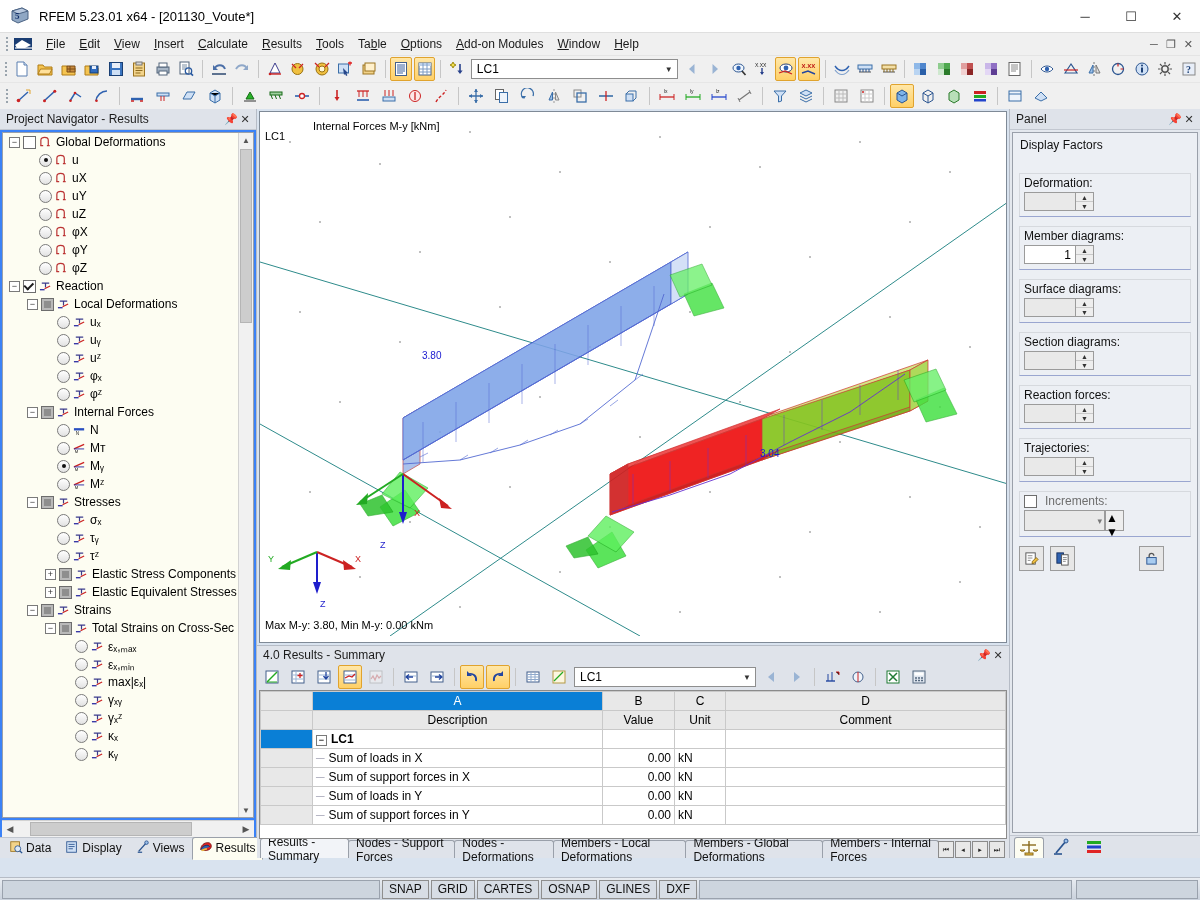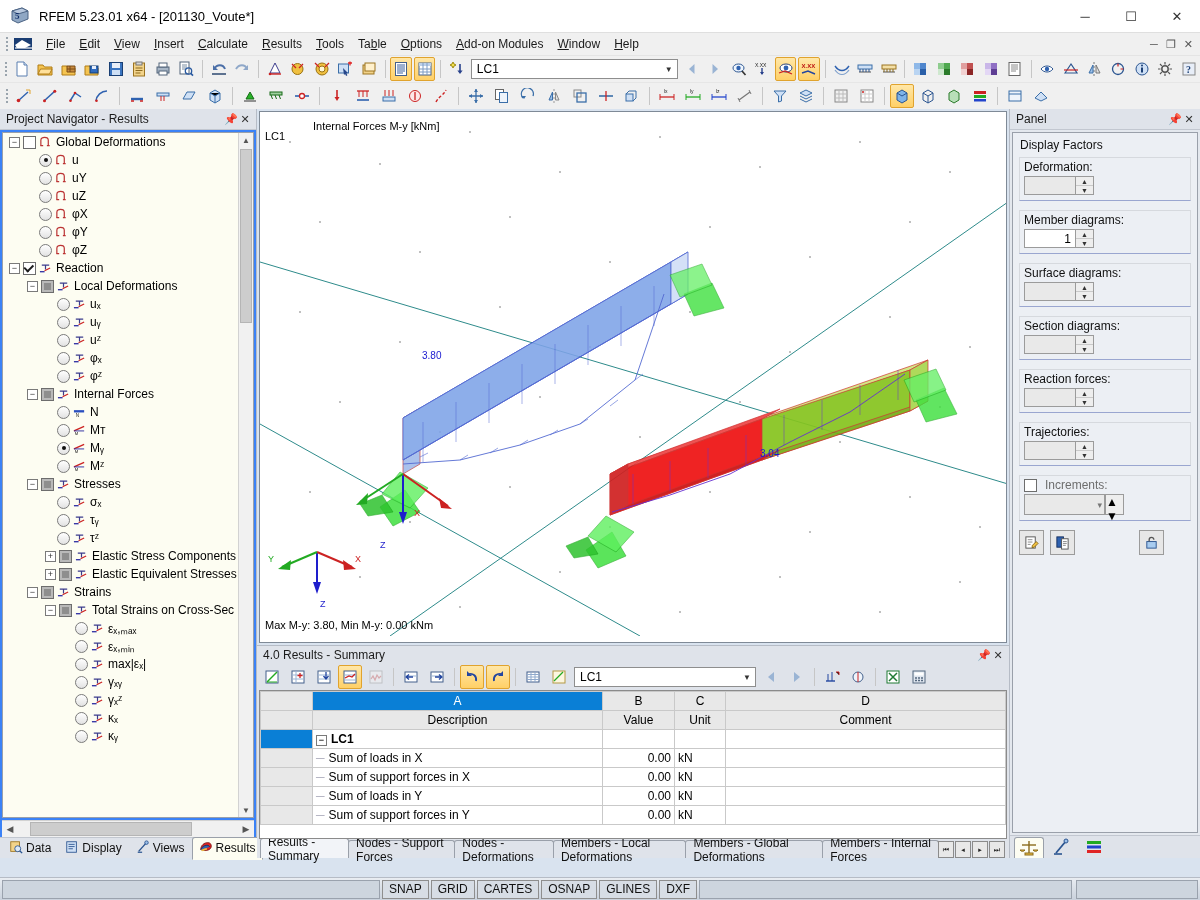--- a/index.html
+++ b/index.html
@@ -94,21 +94,21 @@
   .num{text-align:right;}
   .tabs{height:19px;display:flex;align-items:flex-end;padding-left:3px;gap:0px;}
   .tab{height:17px;display:flex;align-items:center;padding:0 7px;font-size:12px;background:#dfe3ea;border:1px solid #9aa0aa;border-bottom:none;border-radius:3px 3px 0 0;margin-right:-1px;color:#111;}
   .tab.active{background:#f2f4f8;height:19px;font-weight:normal;}
   .tabnav{margin-left:auto;display:flex;gap:1px;padding-right:4px;}
   .tabnav i{width:14px;height:15px;border:1px solid #8b8b8b;background:#e8e8e8;display:flex;align-items:center;justify-content:center;font-size:7px;font-style:normal;color:#222;}
 
   
   .rpanel{width:190px;background:#e4e8ee;display:flex;flex-direction:column;border-left:1px solid #b6bcc6;}
   .rp-body{flex:1;background:#eceff4;border:1px solid #9aa0aa;margin:2px;padding:4px 6px;overflow:hidden;}
-  .rp-title{font-size:12px;color:#111;margin:1px 0 5px 1px;}
+  .rp-title{font-size:12px;color:#111;margin:1px 0 21px 1px;}
   .grp-box{border:1px solid #d6d9de;border-bottom:1px solid #9aa6d0;margin-bottom:9px;padding:2px 4px 5px 4px;}
   .grp-box .lbl{font-size:12px;color:#111;margin-bottom:2px;}
   .spin{display:flex;height:19px;width:70px;}
   .spin .fld{flex:1;border:1px solid #9b9b9b;border-right:none;background:#e9e9e9;display:flex;align-items:center;justify-content:flex-end;padding-right:4px;font-size:12px;color:#000;}
   .spin.en .fld{background:#fff;}
   .spin .btns{width:17px;border:1px solid #9b9b9b;background:#eeeeee;display:flex;flex-direction:column;}
   .spin .btns i{flex:1;display:flex;align-items:center;justify-content:center;font-size:7px;font-style:normal;color:#333;}
   .spin .btns i:first-child{border-bottom:1px solid #c9c9c9;}
   .cmbspin{display:flex;height:21px;width:100px;}
   .cmbspin .fld{flex:1;border:1px solid #9b9b9b;background:#e9e9e9;display:flex;align-items:center;justify-content:flex-end;padding-right:2px;}
@@ -732,20 +732,31 @@
             <div class="trow">
               <span class="tspace" style="width:34px"></span>
               <span class="radio sel"></span>
               <span style="display:inline-flex;align-items:center;width:15px">
                 <svg width="13" height="12" viewBox="0 0 14 12">
                   <path d="M2 10V4c0-2 2-3 4-3s4 1 4 3v6" fill="none" stroke="#b33" stroke-width="1.3"></path>
                   <path d="M1.5 10h3M8.5 10h3" stroke="#b33" stroke-width="1.3"></path>
                 </svg>
               </span>
               <span class="tlabel">u</span>
+            </div>
+            <div class="trow">
+              <span class="tspace" style="width:34px"></span>
+              <span class="radio "></span>
+              <span style="display:inline-flex;align-items:center;width:15px">
+                <svg width="13" height="12" viewBox="0 0 14 12">
+                  <path d="M2 10V4c0-2 2-3 4-3s4 1 4 3v6" fill="none" stroke="#b33" stroke-width="1.3"></path>
+                  <path d="M1.5 10h3M8.5 10h3" stroke="#b33" stroke-width="1.3"></path>
+                </svg>
+              </span>
+              <span class="tlabel">uX</span>
             </div>
             <div class="trow">
               <span class="tspace" style="width:34px"></span>
               <span class="radio "></span>
               <span style="display:inline-flex;align-items:center;width:15px">
                 <svg width="13" height="12" viewBox="0 0 14 12">
                   <path d="M2 10V4c0-2 2-3 4-3s4 1 4 3v6" fill="none" stroke="#b33" stroke-width="1.3"></path>
                   <path d="M1.5 10h3M8.5 10h3" stroke="#b33" stroke-width="1.3"></path>
                 </svg>
               </span>

